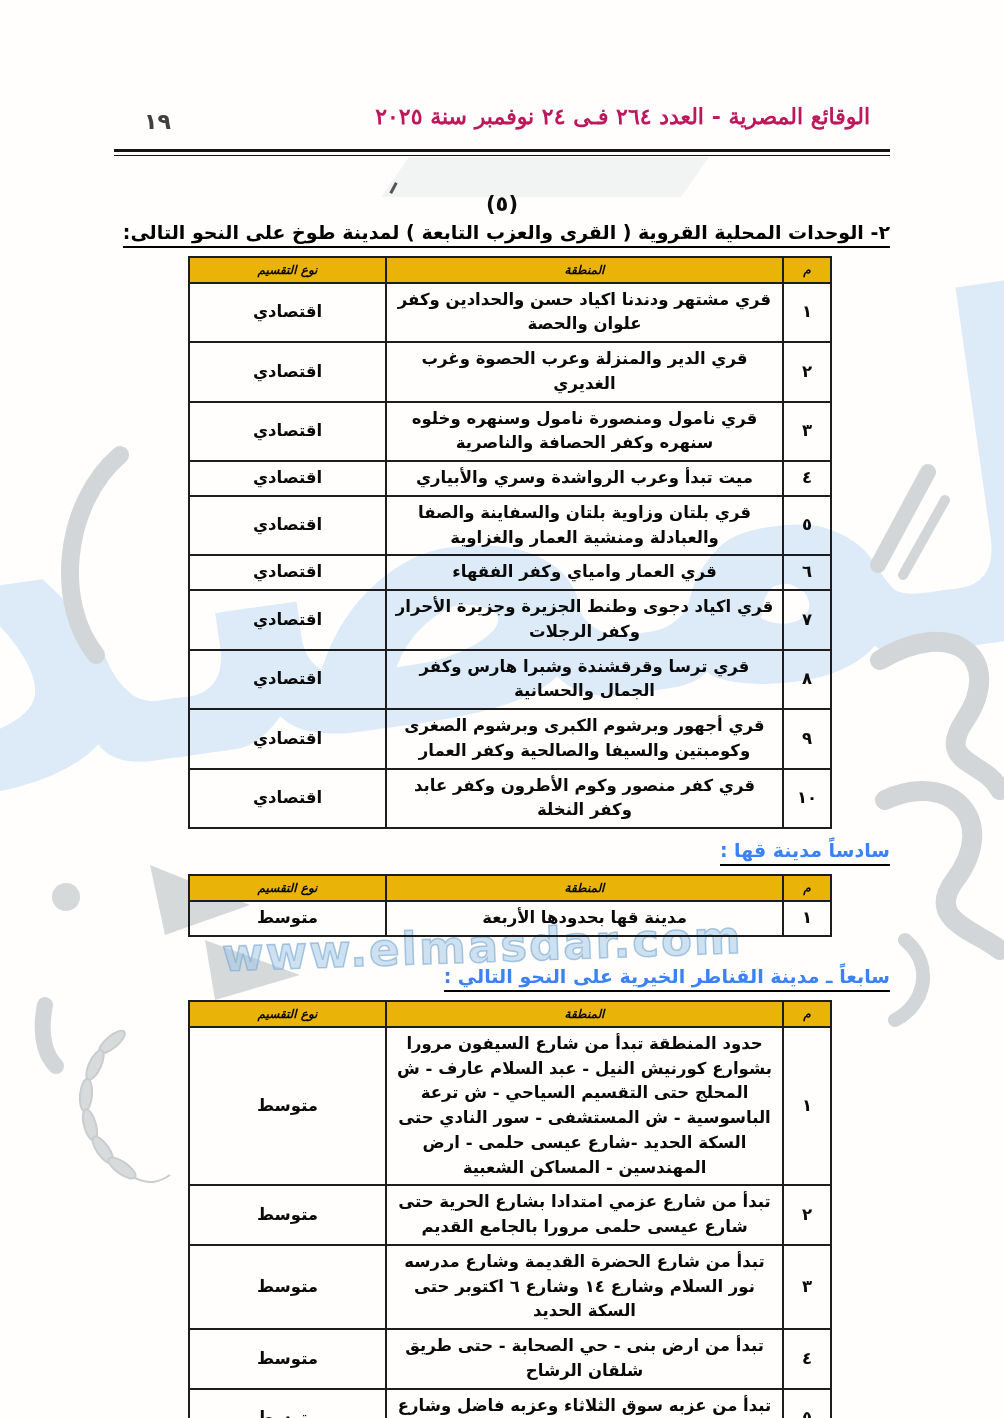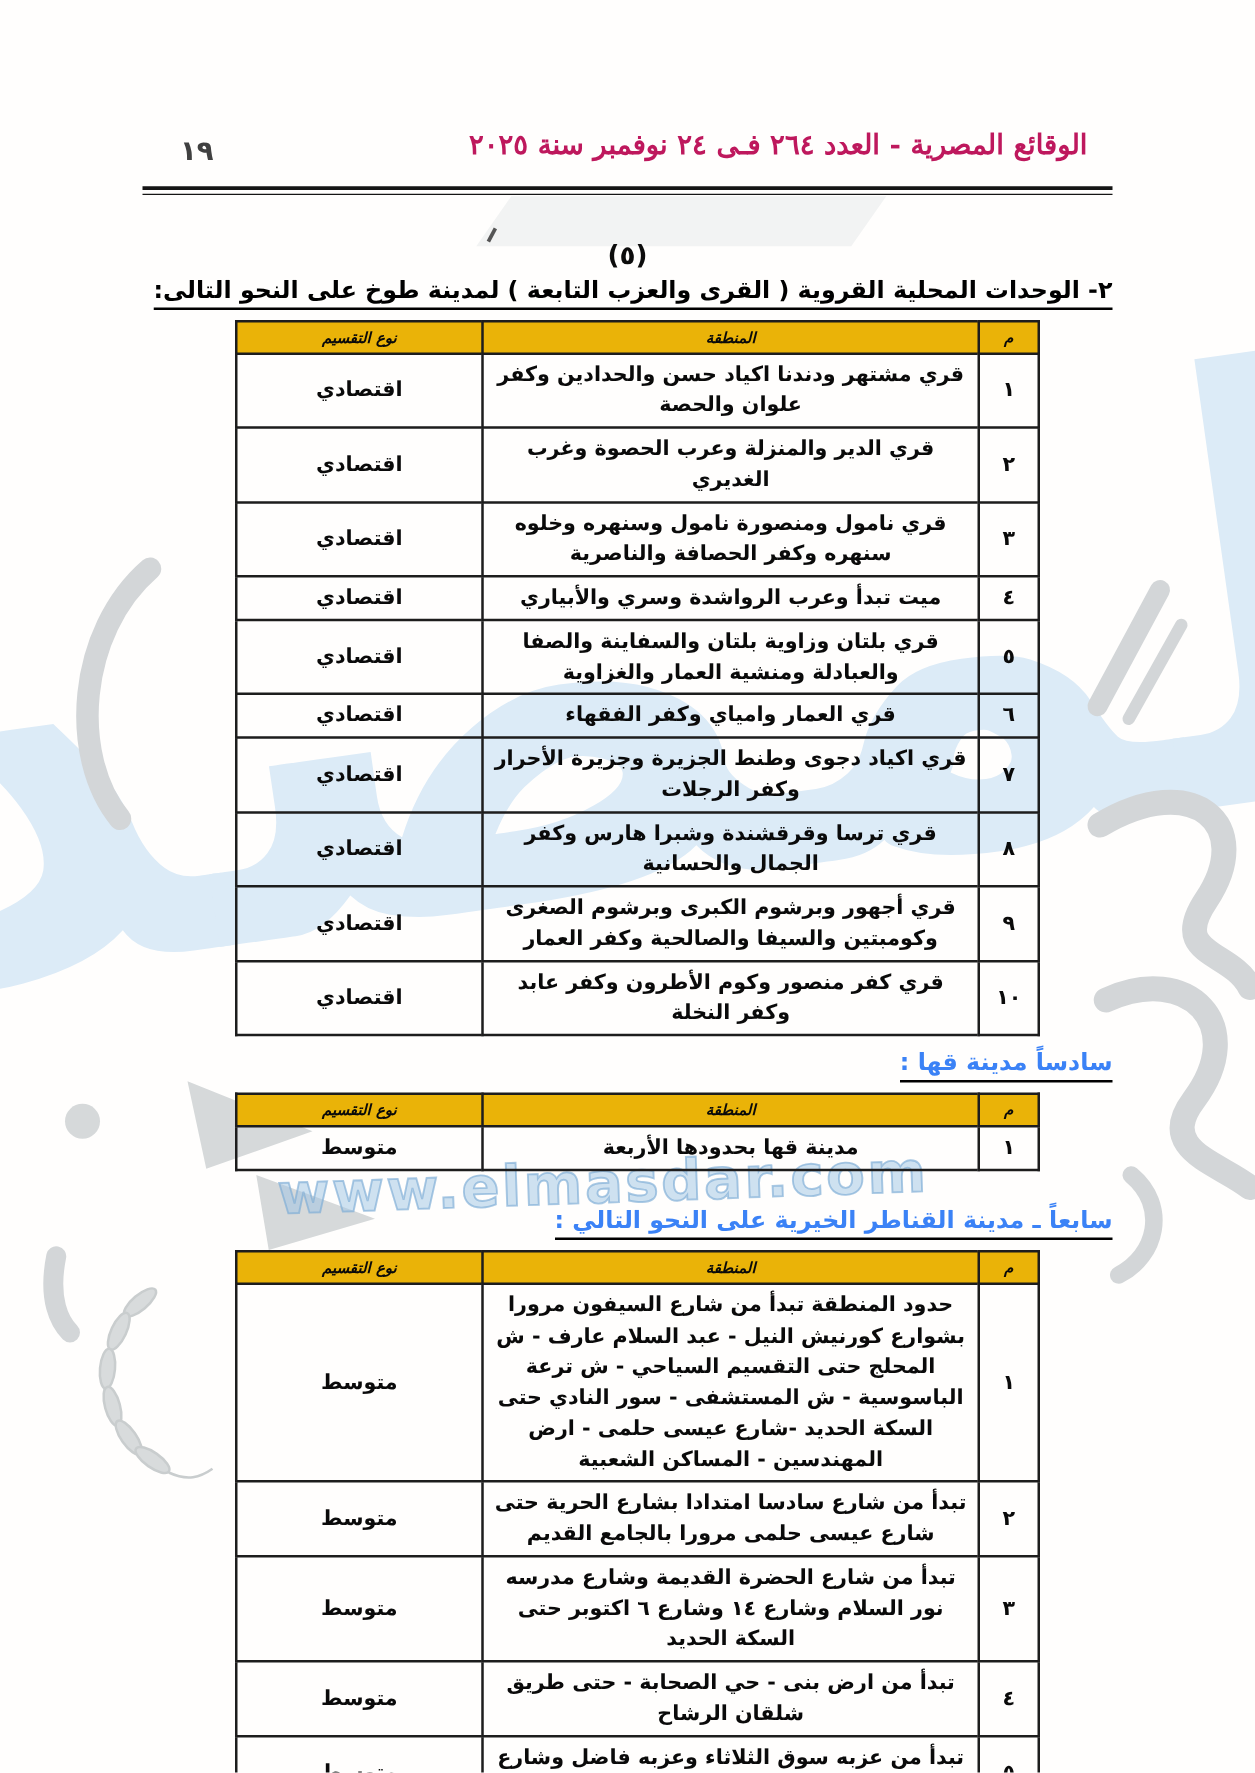--- a/index.html
+++ b/index.html
@@ -245,21 +245,21 @@
           </tr>
         </thead>
         <tbody>
           <tr>
             <td class="cell-num">١</td>
             <td class="cell-region">حدود المنطقة تبدأ من شارع السيفون مرورا بشوارع كورنيش النيل - عبد السلام عارف - ش المحلج حتى التقسيم السياحي - ش ترعة الباسوسية - ش المستشفى - سور النادي حتى السكة الحديد -شارع عيسى حلمى - ارض المهندسين - المساكن الشعبية</td>
             <td class="cell-div">متوسط</td>
           </tr>
           <tr>
             <td class="cell-num">٢</td>
-            <td class="cell-region">تبدأ من شارع سادسا امتدادا بشارع الحرية حتى شارع عيسى حلمى مرورا بالجامع القديم</td>
+            <td class="cell-region">تبدأ من شارع عزمي امتدادا بشارع الحرية حتى شارع عيسى حلمى مرورا بالجامع القديم</td>
             <td class="cell-div">متوسط</td>
           </tr>
           <tr>
             <td class="cell-num">٣</td>
             <td class="cell-region">تبدأ من شارع الحضرة القديمة وشارع مدرسه نور السلام وشارع ١٤ وشارع ٦ اكتوبر حتى السكة الحديد</td>
             <td class="cell-div">متوسط</td>
           </tr>
           <tr>
             <td class="cell-num">٤</td>
             <td class="cell-region">تبدأ من ارض بنى - حي الصحابة - حتى طريق شلقان الرشاح</td>

